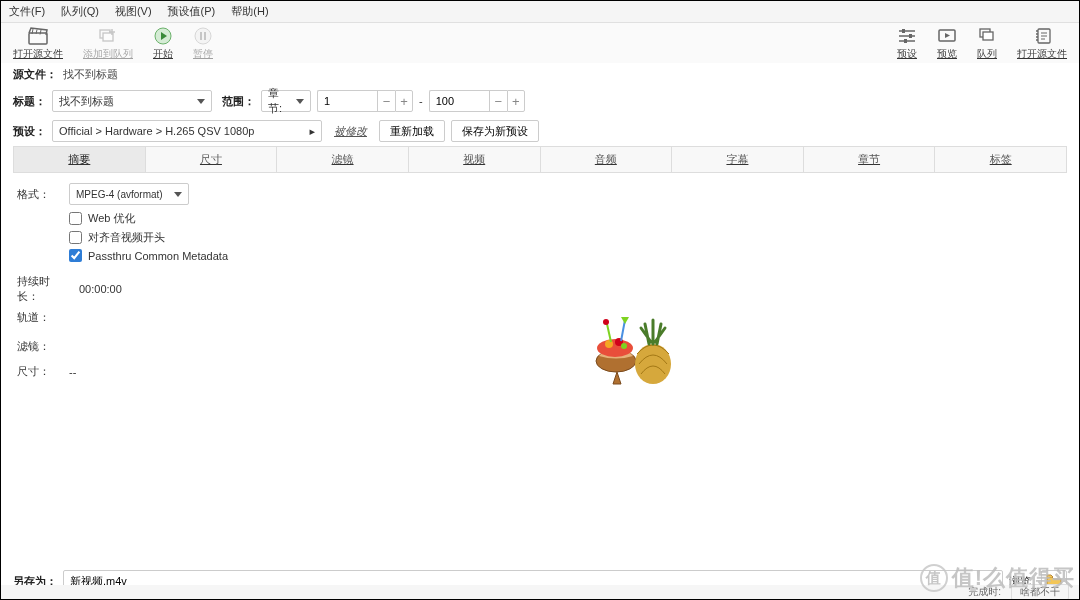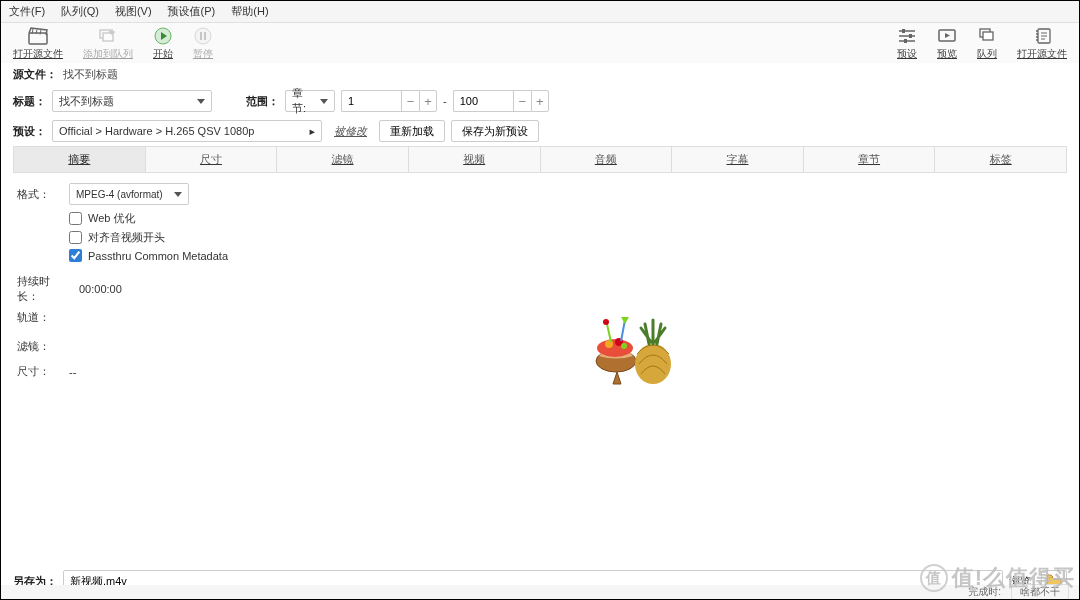--- a/index.html
+++ b/index.html
@@ -159,21 +159,21 @@
   <span class="lbl">源文件：</span>
   <span class="val">找不到标题</span>
 </div>
 
 <div class="rowbar">
   <span class="lbl">标题：</span>
   <div class="dropdown" style="width:160px">
     <span>找不到标题</span>
       <span class="caret"></span>
   </div>
-  <span class="lbl" style="margin-left:28px">范围：</span>
+  <span class="lbl" style="margin-left:4px">范围：</span>
   <div class="dropdown small">
     <span>章节:</span>
       <span class="caret"></span>
   </div>
   <div class="spingroup">
     <input class="txt" value="1" style="">
     <div class="spinbtn">−</div>
     <div class="spinbtn">+</div>
   </div>
   <span>-</span>

